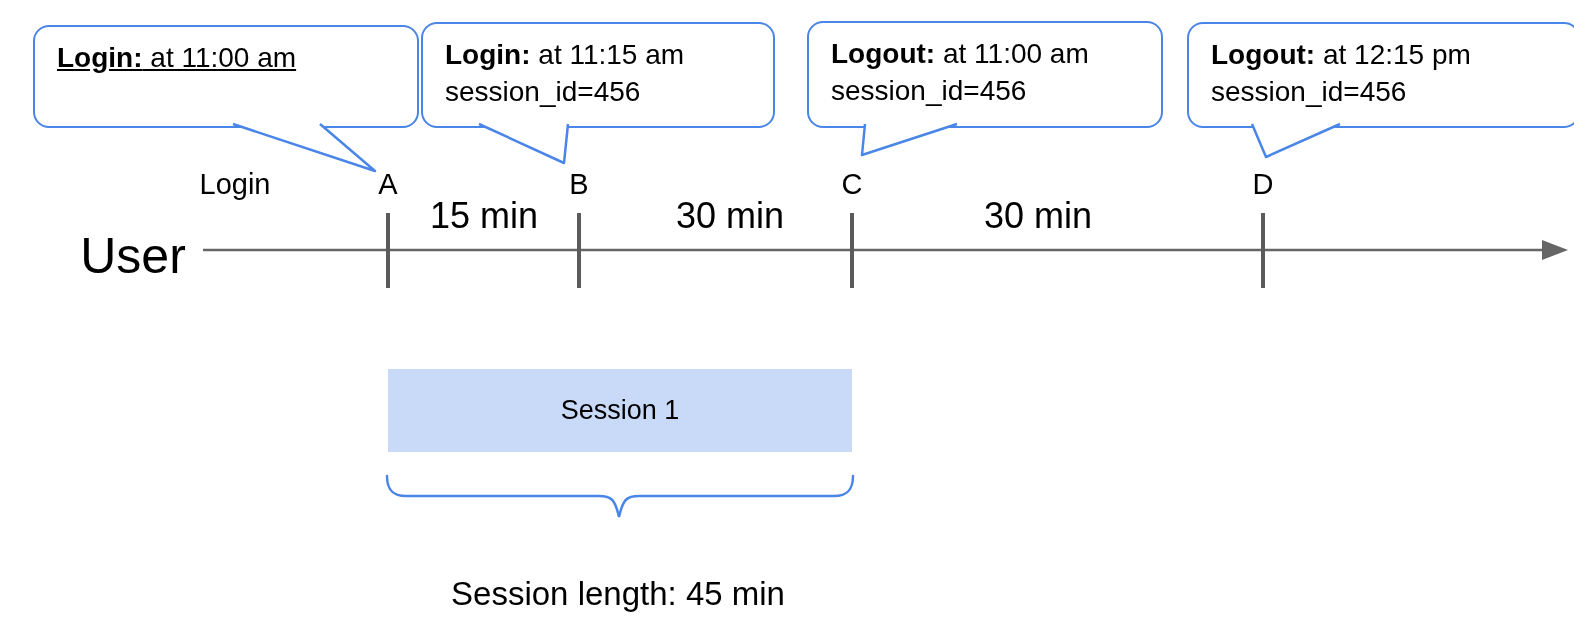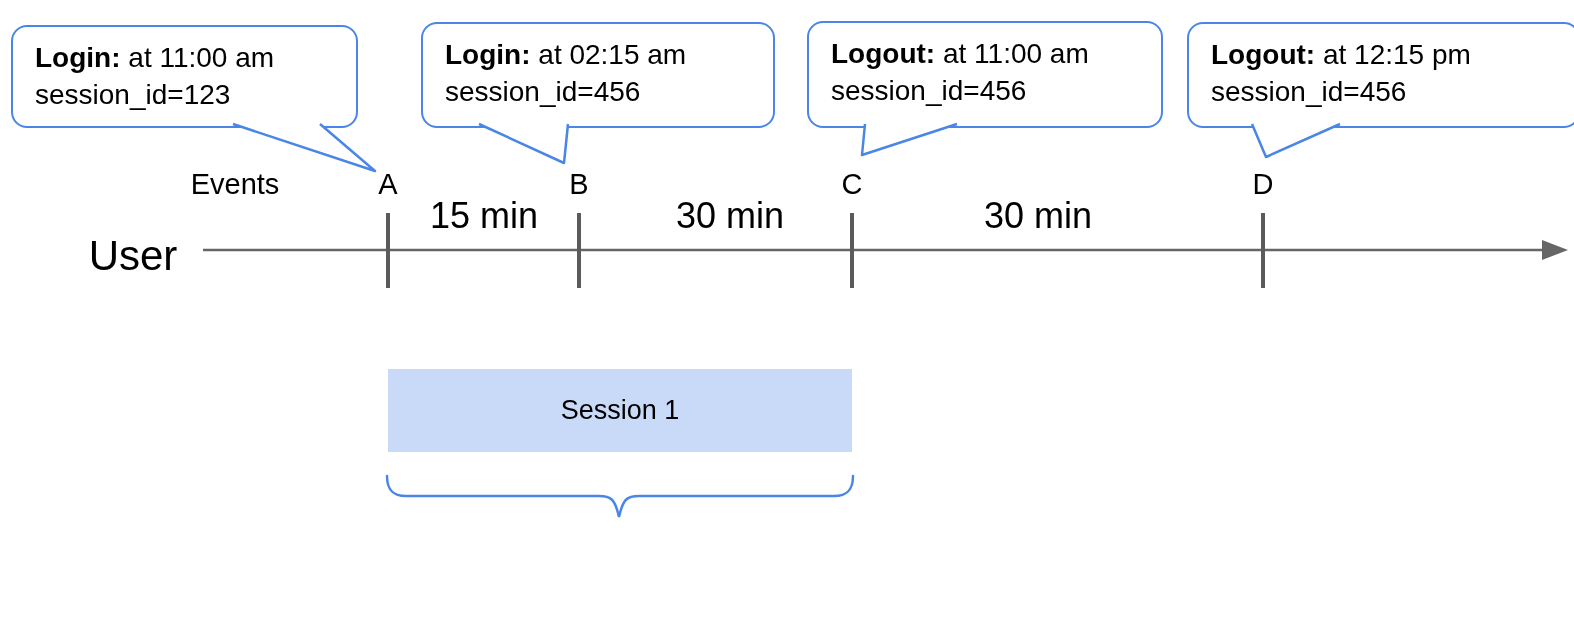--- a/index.html
+++ b/index.html
@@ -25,35 +25,35 @@
     background: #ffffff;
     border: 2.5px solid #4a86e8;
     border-radius: 16px;
     font-size: 28px;
     line-height: 37px;
     padding: 12px 10px 0 22px;
     white-space: nowrap;
     z-index: 1;
   }
   .bubble b { font-weight: bold; }
-  .bubble-a { left: 11px;  top: 25px; width: 347px; height: 103px; }
+  .bubble-a { left: 33px;  top: 25px; width: 386px; height: 103px; text-decoration: underline; }
   .bubble-b { left: 421px; top: 22px; width: 354px; height: 106px; }
   .bubble-c { left: 807px; top: 21px; width: 356px; height: 107px; }
   .bubble-d { left: 1187px;top: 22px; width: 393px; height: 106px; }
   .tails-svg { z-index: 2; }
 
   
   .lbl {
     position: absolute;
     transform: translate(-50%, -50%);
     white-space: nowrap;
     z-index: 3;
   }
   .events-lbl { left: 235px; top: 184px; font-size: 29px; }
-  .user-lbl   { left: 133px; top: 256px; font-size: 42px; }
+  .user-lbl   { left: 133px; top: 256px; font-size: 50px; }
   .tick-lbl   { font-size: 29px; }
   .tick-lbl-a { left: 388px;  top: 184px; }
   .tick-lbl-b { left: 579px;  top: 184px; }
   .tick-lbl-c { left: 852px;  top: 184px; }
   .tick-lbl-d { left: 1263px; top: 184px; }
   .interval-lbl { font-size: 36px; }
   .interval-1 { left: 484px;  top: 216px; }
   .interval-2 { left: 730px;  top: 216px; }
   .interval-3 { left: 1038px; top: 216px; }
   .session-lbl { left: 620px; top: 410px; font-size: 27px; }
@@ -74,49 +74,49 @@
     <line x1="852" y1="213" x2="852" y2="288" stroke-width="4" stroke="#5b5b5b"></line>
     <line x1="1263" y1="213" x2="1263" y2="288" stroke-width="4" stroke="#5b5b5b"></line>
 
     <rect x="388" y="369" width="464" height="83" fill="#c9daf8"></rect>
 
     <path d="M 387 476 C 387 490 393 496 406 496 L 599 496 C 611 496 615 499 619 517 C 623 499 627 496 639 496 L 834 496 C 847 496 853 490 853 476" fill="none" stroke-width="2.5" stroke-linecap="round" stroke="#4a86e8"></path>
   </svg>
 
   <div class="bubble bubble-a">
     <div><b>Login:</b><span> at 11:00 am</span></div>
-    <div>session_id=123</div>
   </div>
   <div class="bubble bubble-b">
-    <div><b>Login:</b><span> at 02:15 am</span></div>
+    <div><b>Login:</b><span> at 11:15 am</span></div>
     <div>session_id=456</div>
   </div>
   <div class="bubble bubble-c">
     <div><b>Logout:</b><span> at 11:00 am</span></div>
     <div>session_id=456</div>
   </div>
   <div class="bubble bubble-d">
     <div><b>Logout:</b><span> at 12:15 pm</span></div>
     <div>session_id=456</div>
   </div>
 
   <svg class="layer tails tails-svg" viewBox="0 0 1574 630">
     <path d="M 233 124 L 375 171 L 320 124" fill="#ffffff" stroke-width="2.5" stroke-linejoin="round" stroke="#4a86e8"></path>
     <path d="M 479 124 L 564 163 L 568 124" fill="#ffffff" stroke-width="2.5" stroke-linejoin="round" stroke="#4a86e8"></path>
     <path d="M 865 124 L 862 155 L 957 124" fill="#ffffff" stroke-width="2.5" stroke-linejoin="round" stroke="#4a86e8"></path>
     <path d="M 1252 124 L 1266 157 L 1340 124" fill="#ffffff" stroke-width="2.5" stroke-linejoin="round" stroke="#4a86e8"></path>
   </svg>
 
-  <div class="lbl events-lbl">Events</div>
+  <div class="lbl events-lbl">Login</div>
   <div class="lbl user-lbl">User</div>
 
   <div class="lbl tick-lbl tick-lbl-a">A</div>
   <div class="lbl tick-lbl tick-lbl-b">B</div>
   <div class="lbl tick-lbl tick-lbl-c">C</div>
   <div class="lbl tick-lbl tick-lbl-d">D</div>
 
   <div class="lbl interval-lbl interval-1">15 min</div>
   <div class="lbl interval-lbl interval-2">30 min</div>
   <div class="lbl interval-lbl interval-3">30 min</div>
 
   <div class="lbl session-lbl">Session 1</div>
+  <div class="lbl session-length-lbl">Session length: 45 min</div>
 
 </div>
 
 </body></html>

